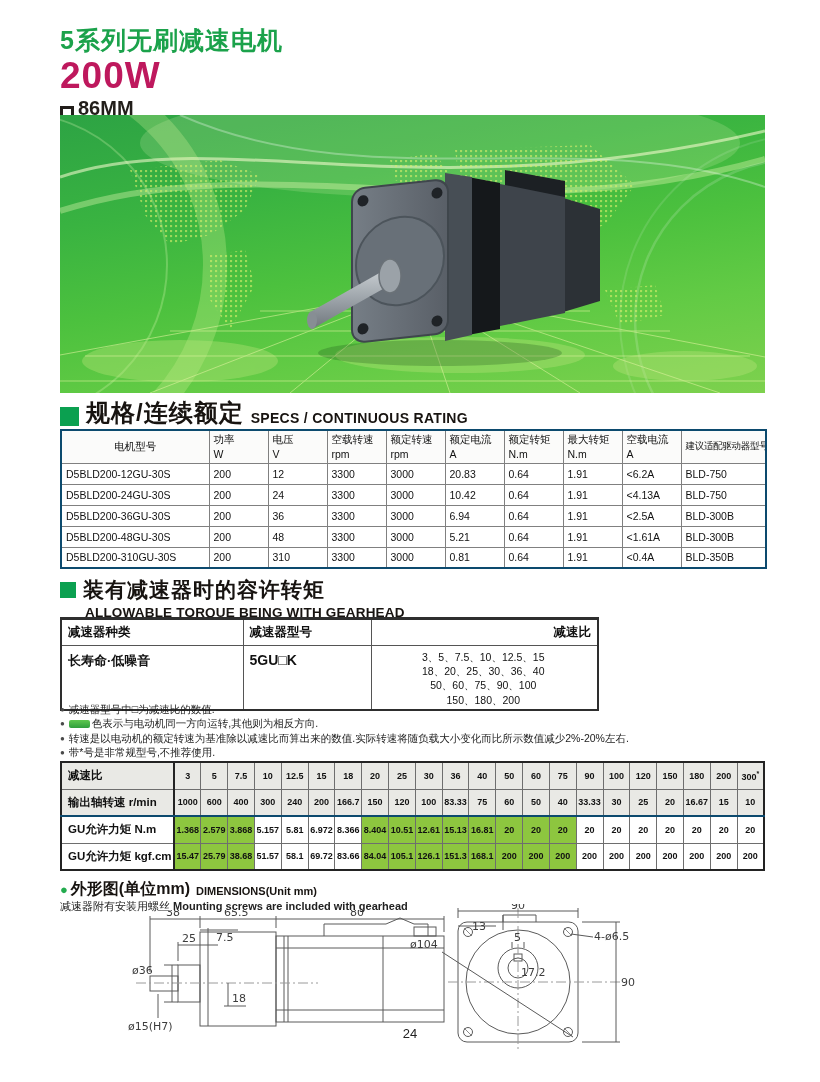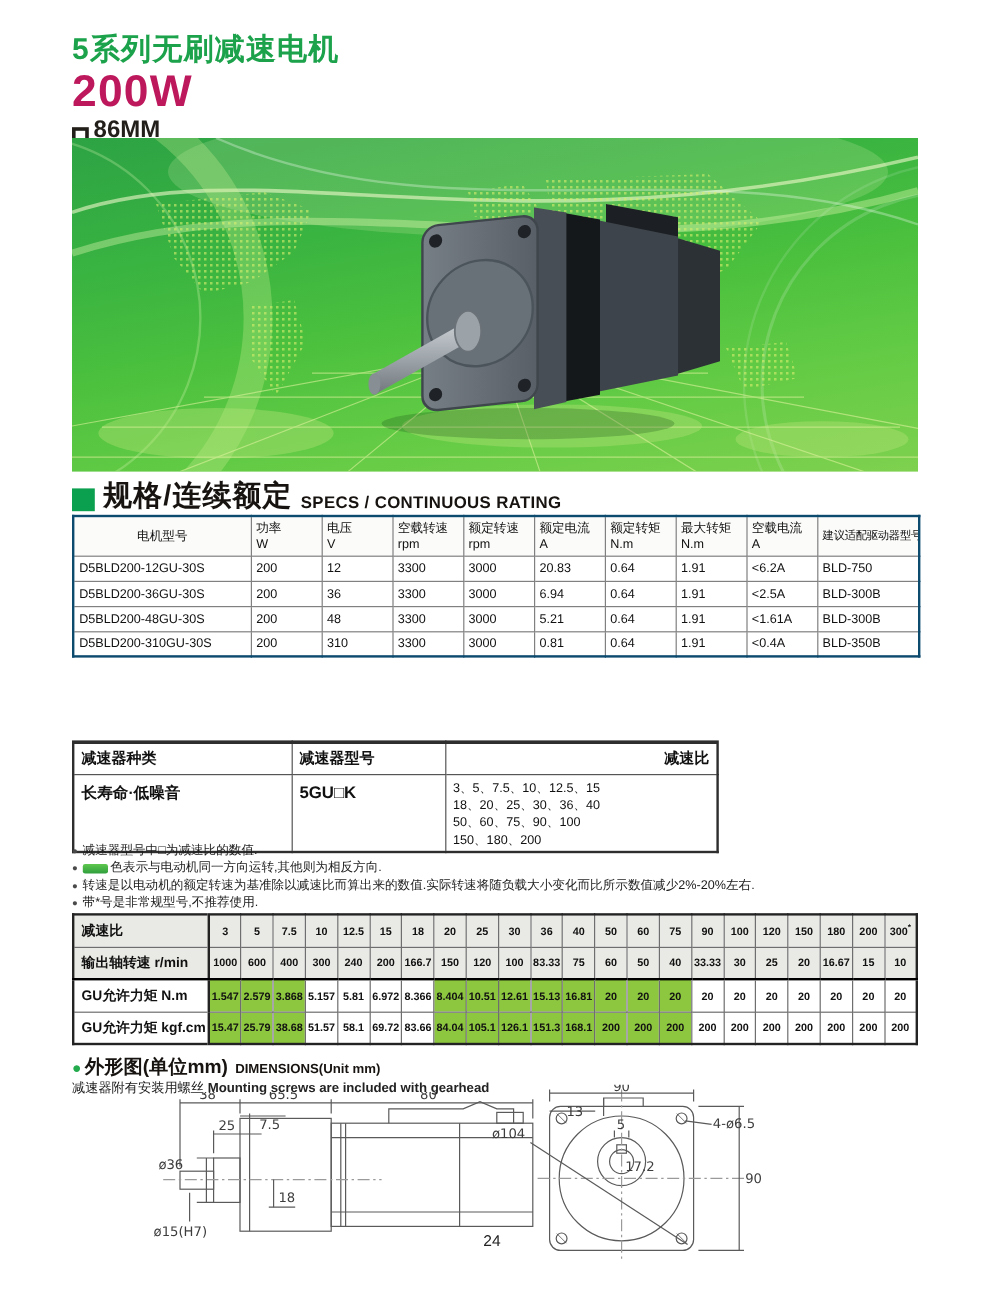--- a/index.html
+++ b/index.html
@@ -39,34 +39,34 @@
   .specs-table th.small-head { font-size:9.5px; letter-spacing:-0.3px; }
   
   .gear-table { position:absolute; left:60px; top:617px; width:537px; border:2px solid #2e2e2e; border-top-width:3px; }
   .gear-table th,.gear-table td { border:1px solid #555; padding:2px 6px; color:#111; vertical-align:top;}
   .gear-table thead tr { height:27px; }
   .gear-table thead th { font-size:12.5px; font-weight:600; text-align:left; vertical-align:middle; }
   .gear-table thead th.ratio-h { text-align:right; }
   .gear-table tbody tr { height:56px; }
   .gear-type { font-size:13px; font-weight:700; padding-top:6px !important; }
   .gear-model { font-size:14px; font-weight:700; padding-top:6px !important; }
-  .gear-ratios { font-size:10.5px; text-align:left; line-height:1.35; padding-top:4px !important; padding-right:8px !important;}
+  .gear-ratios { font-size:10.5px; text-align:center; line-height:1.35; padding-top:4px !important; padding-right:8px !important;}
   
   .notes { position:absolute; left:60px; top:702px; font-size:10.5px; color:#1c1c1c; line-height:1.38; }
   .note-line { display:flex; align-items:center; }
   .bullet { font-size:8px; color:#4a4a4a; margin-right:4px; }
   .swatch { display:inline-block; width:21px; height:8px; border-radius:2px; margin-right:2px;
     background:linear-gradient(180deg,#5ec74f,#2f9e3c); }
   
   .ratio-table { position:absolute; left:60px; top:761px; width:705px; border:2px solid #232323; font-size:9px; }
   .ratio-table th,.ratio-table td { border:1px solid #6e6e6e; text-align:center; padding:0; color:#111; overflow:hidden; white-space:nowrap;}
   .ratio-table tr { height:27px; }
   .ratio-table th.rlabel { text-align:left; padding-left:6px; font-size:11.5px; font-weight:700; background:#fff; border-right:2px solid #232323; }
   .ratio-table tr.r-head td, .ratio-table tr.r-head th, .ratio-table tr.r-speed td, .ratio-table tr.r-speed th { background:#e9e9e5; }
-  .ratio-table tr.r-speed th, .ratio-table tr.r-speed td { border-bottom:2px solid #000000; }
+  .ratio-table tr.r-speed th, .ratio-table tr.r-speed td { border-bottom:2px solid #0c4a6e; }
   .ratio-table td { font-weight:700; }
   .ratio-table td.green { background:#8dc63f; }
   .ratio-table sup { font-size:7px; }
   
   .dims-title { position:absolute; left:60px; top:879px; display:flex; align-items:center; gap:2px;}
   .dims-title .dot { color:#23ab4e; font-size:13px; margin-right:1px;}
   .dims-title .cn { font-size:16px; font-weight:800; color:#171310; }
   .dims-title .en { font-size:11px; font-weight:800; color:#171310; margin-left:4px; margin-top:3px;}
   .dims-sub { position:absolute; left:60px; top:899px; font-size:11px; color:#222; }
   .dims-sub .en { font-weight:600; }
@@ -233,20 +233,32 @@
           <td>12</td>
           <td>3300</td>
           <td>3000</td>
           <td>20.83</td>
           <td>0.64</td>
           <td>1.91</td>
           <td>&lt;6.2A</td>
           <td>BLD-750</td>
         </tr>
         <tr>
+          <td>D5BLD200-24GU-30S</td>
+          <td>200</td>
+          <td>24</td>
+          <td>3300</td>
+          <td>3000</td>
+          <td>10.42</td>
+          <td>0.64</td>
+          <td>1.91</td>
+          <td>&lt;4.13A</td>
+          <td>BLD-750</td>
+        </tr>
+        <tr>
           <td>D5BLD200-36GU-30S</td>
           <td>200</td>
           <td>36</td>
           <td>3300</td>
           <td>3000</td>
           <td>6.94</td>
           <td>0.64</td>
           <td>1.91</td>
           <td>&lt;2.5A</td>
           <td>BLD-300B</td>
@@ -271,20 +283,27 @@
           <td>3000</td>
           <td>0.81</td>
           <td>0.64</td>
           <td>1.91</td>
           <td>&lt;0.4A</td>
           <td>BLD-350B</td>
         </tr>
       </tbody>
   </table>
 
+  <div class="sec2">
+    <div class="row1">
+      <span class="sec-sq"></span>
+      <span class="cn">装有减速器时的容许转矩</span>
+    </div>
+    <div class="en">ALLOWABLE TORQUE BEING WITH GEARHEAD</div>
+  </div>
 
   <table class="gear-table">
     <colgroup>
         <col style="width:182px">
         <col style="width:128px">
         <col style="width:227px">
       </colgroup>
     <thead>
       <tr>
         <th>减速器种类</th>
@@ -376,21 +395,21 @@
           <td>33.33</td>
           <td>30</td>
           <td>25</td>
           <td>20</td>
           <td>16.67</td>
           <td>15</td>
           <td>10</td>
         </tr>
         <tr class="r-nm">
           <th class="rlabel">GU允许力矩 N.m</th>
-          <td class="green">1.547</td>
+          <td class="green">1.368</td>
           <td class="green">2.579</td>
           <td class="green">3.868</td>
           <td>5.157</td>
           <td>5.81</td>
           <td>6.972</td>
           <td>8.366</td>
           <td class="green">8.404</td>
           <td class="green">10.51</td>
           <td class="green">12.61</td>
           <td class="green">15.13</td>

